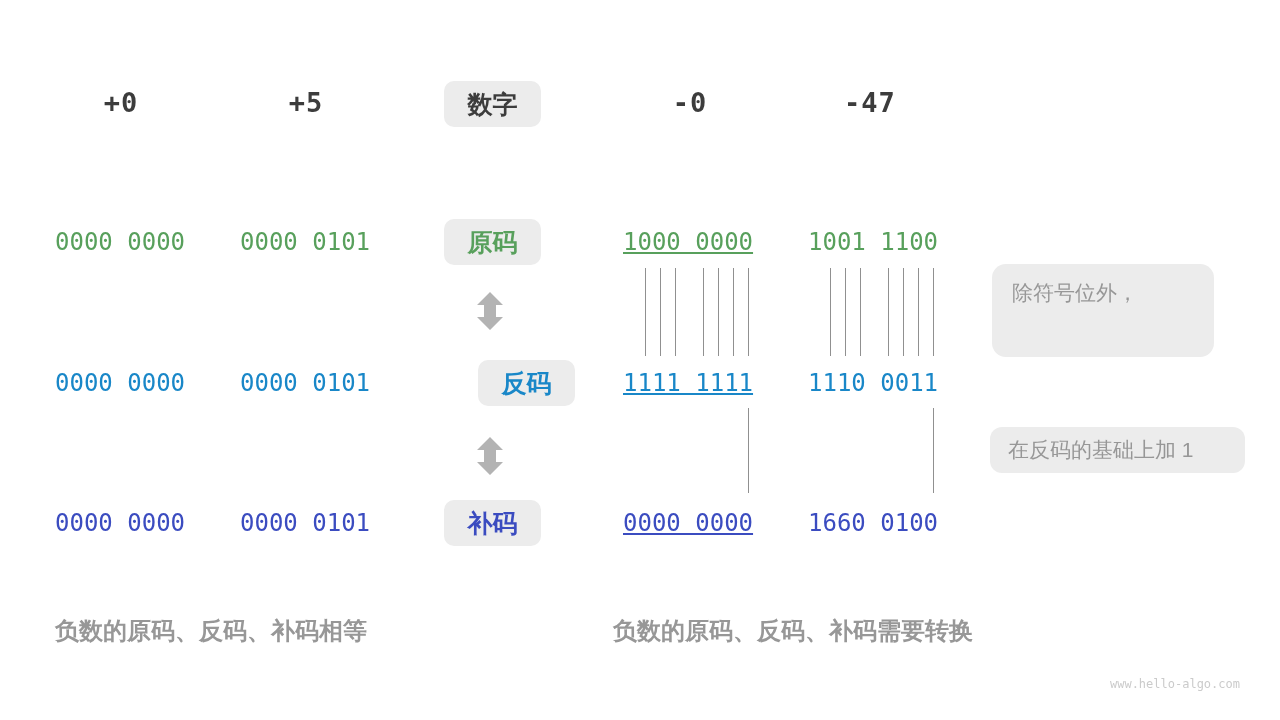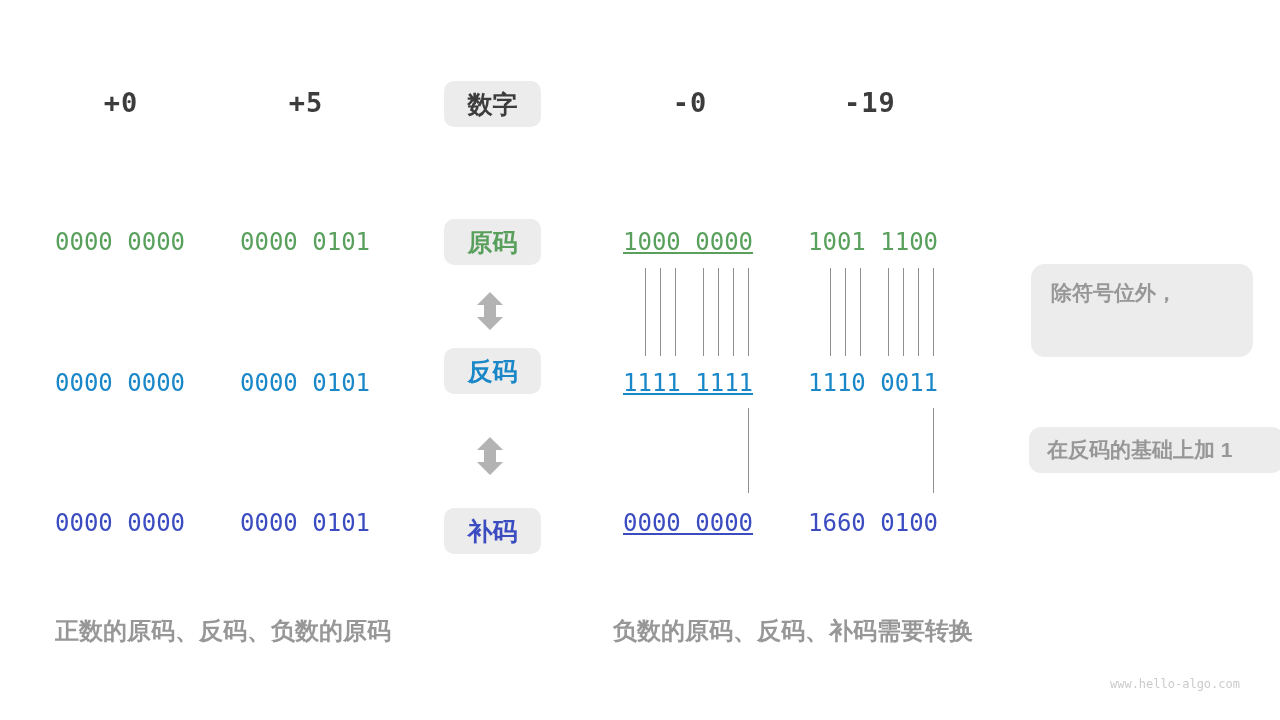--- a/index.html
+++ b/index.html
@@ -15,21 +15,21 @@
   }
   
   .badge{
     position:absolute;left:444px;width:97px;height:46px;border-radius:10px;
     background:var(--badge-bg);display:flex;align-items:center;justify-content:center;
     font-size:25px;font-weight:bold;
   }
   .badge.num{color:var(--ink);}
   .badge.green{color:var(--green);}
   .badge.blue{color:var(--blue);}
-  .badge.indigo{color:var(--indigo);margin-top:8px;}
+  .badge.indigo{color:var(--indigo);}
   
   .bin{
     position:absolute;height:26px;line-height:26px;font-size:24px;
     font-family:"DejaVu Sans Mono","Liberation Mono",monospace;font-weight:500;
     white-space:pre;
   }
   .row-sign .bin{color:var(--green);}
   .row-ones .bin{color:var(--blue);}
   .row-twos .bin{color:var(--indigo);}
   .c1{left:55px;} .c2{left:240px;} .c4{left:623px;text-decoration:underline;} .c5{left:808px;}
@@ -39,21 +39,21 @@
   
   .vline{position:absolute;width:1px;background:var(--line);}
   .invert-line{top:268px;height:88px;}
   .addone-line{top:408px;height:85px;}
   
   .dbl-arrow{position:absolute;left:477px;width:26px;height:38px;}
   .dbl-arrow svg{display:block;}
   
   .note{
     position:absolute;background:var(--badge-bg);color:var(--muted);
-    font-weight:bold;border-radius:14px;box-sizing:border-box;margin-left:39px;
+    font-weight:normal;border-radius:14px;box-sizing:border-box;
   }
   .note-invert{left:992px;top:264px;width:222px;height:93px;padding:10px 0 0 20px;
     font-size:21px;line-height:37px;}
   .note-addone{left:990px;top:427px;width:255px;height:46px;border-radius:12px;
     font-size:21px;line-height:46px;padding-left:18px;white-space:pre;}
   
   .caption{
     position:absolute;top:615px;font-size:24px;font-weight:bold;color:var(--muted);
   }
   .caption.pos{left:55px;}
@@ -66,21 +66,21 @@
 </style>
 </head>
 <body>
 
 <div id="stage">
 
   <div class="col-head" style="left:41px;">+0</div>
   <div class="col-head" style="left:226px;">+5</div>
   <div class="badge num" style="top:81px;">数字</div>
   <div class="col-head" style="left:610px;">-0</div>
-  <div class="col-head" style="left:790px;">-19</div>
+  <div class="col-head" style="left:790px;">-47</div>
 
   <div class="row-sign">
     <span class="bin c1">0000 0000</span>
     <span class="bin c2">0000 0101</span>
     <div class="badge green" style="top:219px;">原码</div>
     <span class="bin c4">1000 0000</span>
     <span class="bin c5">1001 1100</span>
   </div>
 
   <div>
@@ -108,21 +108,21 @@
     </svg>
   </div>
 
   <div class="note note-invert">
     <div>除符号位外，</div>
   </div>
 
   <div class="row-ones">
     <span class="bin c1">0000 0000</span>
     <span class="bin c2">0000 0101</span>
-    <div class="badge blue" style="top:348px;">反码</div>
+    <div class="badge blue" style="top:360px;margin-left:34px;">反码</div>
     <span class="bin c4">1111 1111</span>
     <span class="bin c5">1110 0011</span>
   </div>
 
   <div class="vline addone-line" style="left:748px;"></div>
   <div class="vline addone-line" style="left:933px;"></div>
 
   <div class="dbl-arrow" style="top:437px;">
     <svg width="26" height="38" viewBox="0 0 26 38">
       <polygon points="13,0 26,13 19,13 19,25 26,25 13,38 0,25 7,25 7,13 0,13" fill="#B3B3B3"></polygon>
@@ -132,18 +132,18 @@
   <div class="note note-addone">在反码的基础上加 1</div>
 
   <div class="row-twos">
     <span class="bin c1">0000 0000</span>
     <span class="bin c2">0000 0101</span>
     <div class="badge indigo" style="top:500px;">补码</div>
     <span class="bin c4">0000 0000</span>
     <span class="bin c5">1660 0100</span>
   </div>
 
-  <div class="caption pos">正数的原码、反码、负数的原码</div>
+  <div class="caption pos">负数的原码、反码、补码相等</div>
   <div class="caption neg">负数的原码、反码、补码需要转换</div>
 
   <div class="watermark">www.hello-algo.com</div>
 
 </div>
 
 </body></html>

